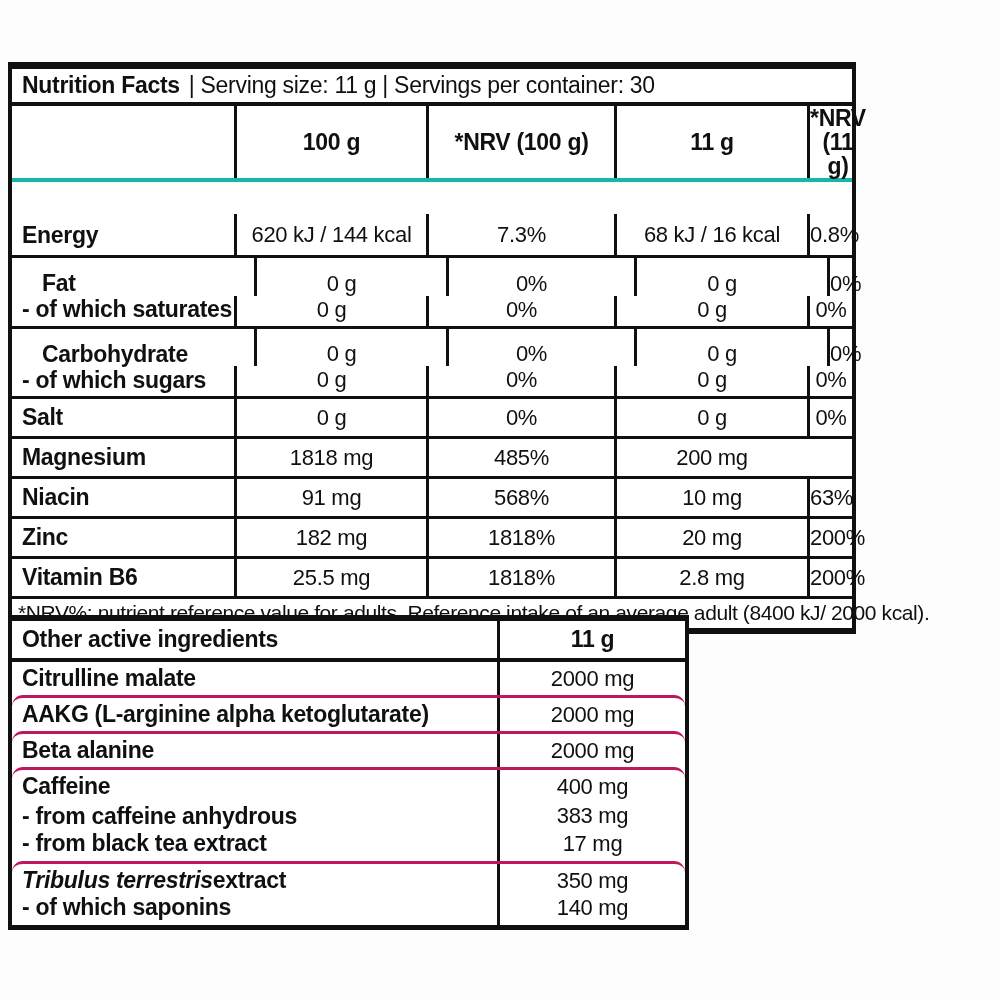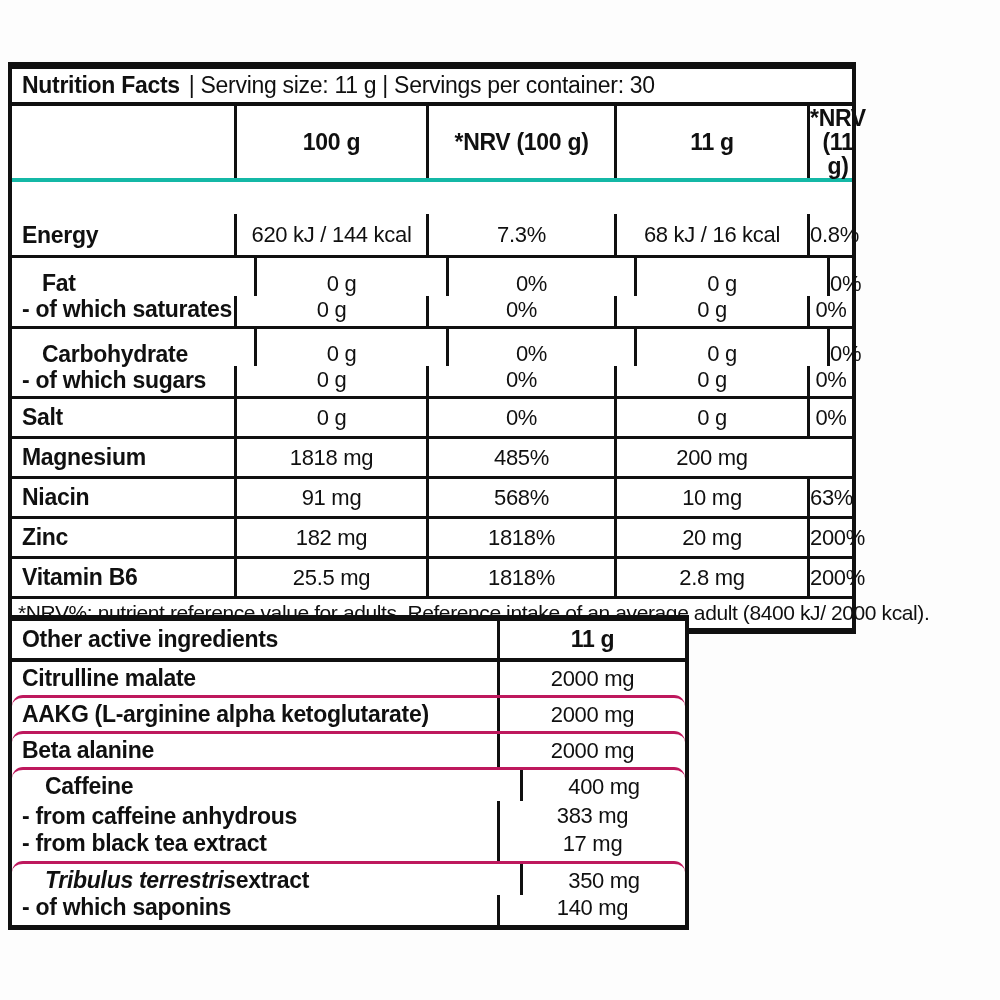--- a/index.html
+++ b/index.html
@@ -67,21 +67,21 @@
     display:flex; align-items:center; justify-content:center;
     min-height:33px; font-size:22px; letter-spacing:-0.3px; line-height:1.05;
   }
   .oarow > div.label {
     justify-content:flex-start; padding-left:10px;
     font-weight:700; font-size:23px;
   }
   .oarow > div.amount { border-left:3px solid #101010; }
   .oarow.head { border-bottom:4px solid #101010; }
   .oarow.head > div { font-weight:700; min-height:37px; font-size:23px; }
-  .oarow.grp > div { min-height:31px; padding-top:2px;margin-left:23px; }
+  .oarow.grp > div { min-height:31px; padding-top:2px; }
   .oarow.sub > div { min-height:30px; }
   .oarow.grp-end > div { padding-bottom:5px; }
   .it { font-style:italic; }
 </style>
 </head>
 <body>
 
 <div class="page">
 
   <div class="nf-box">

